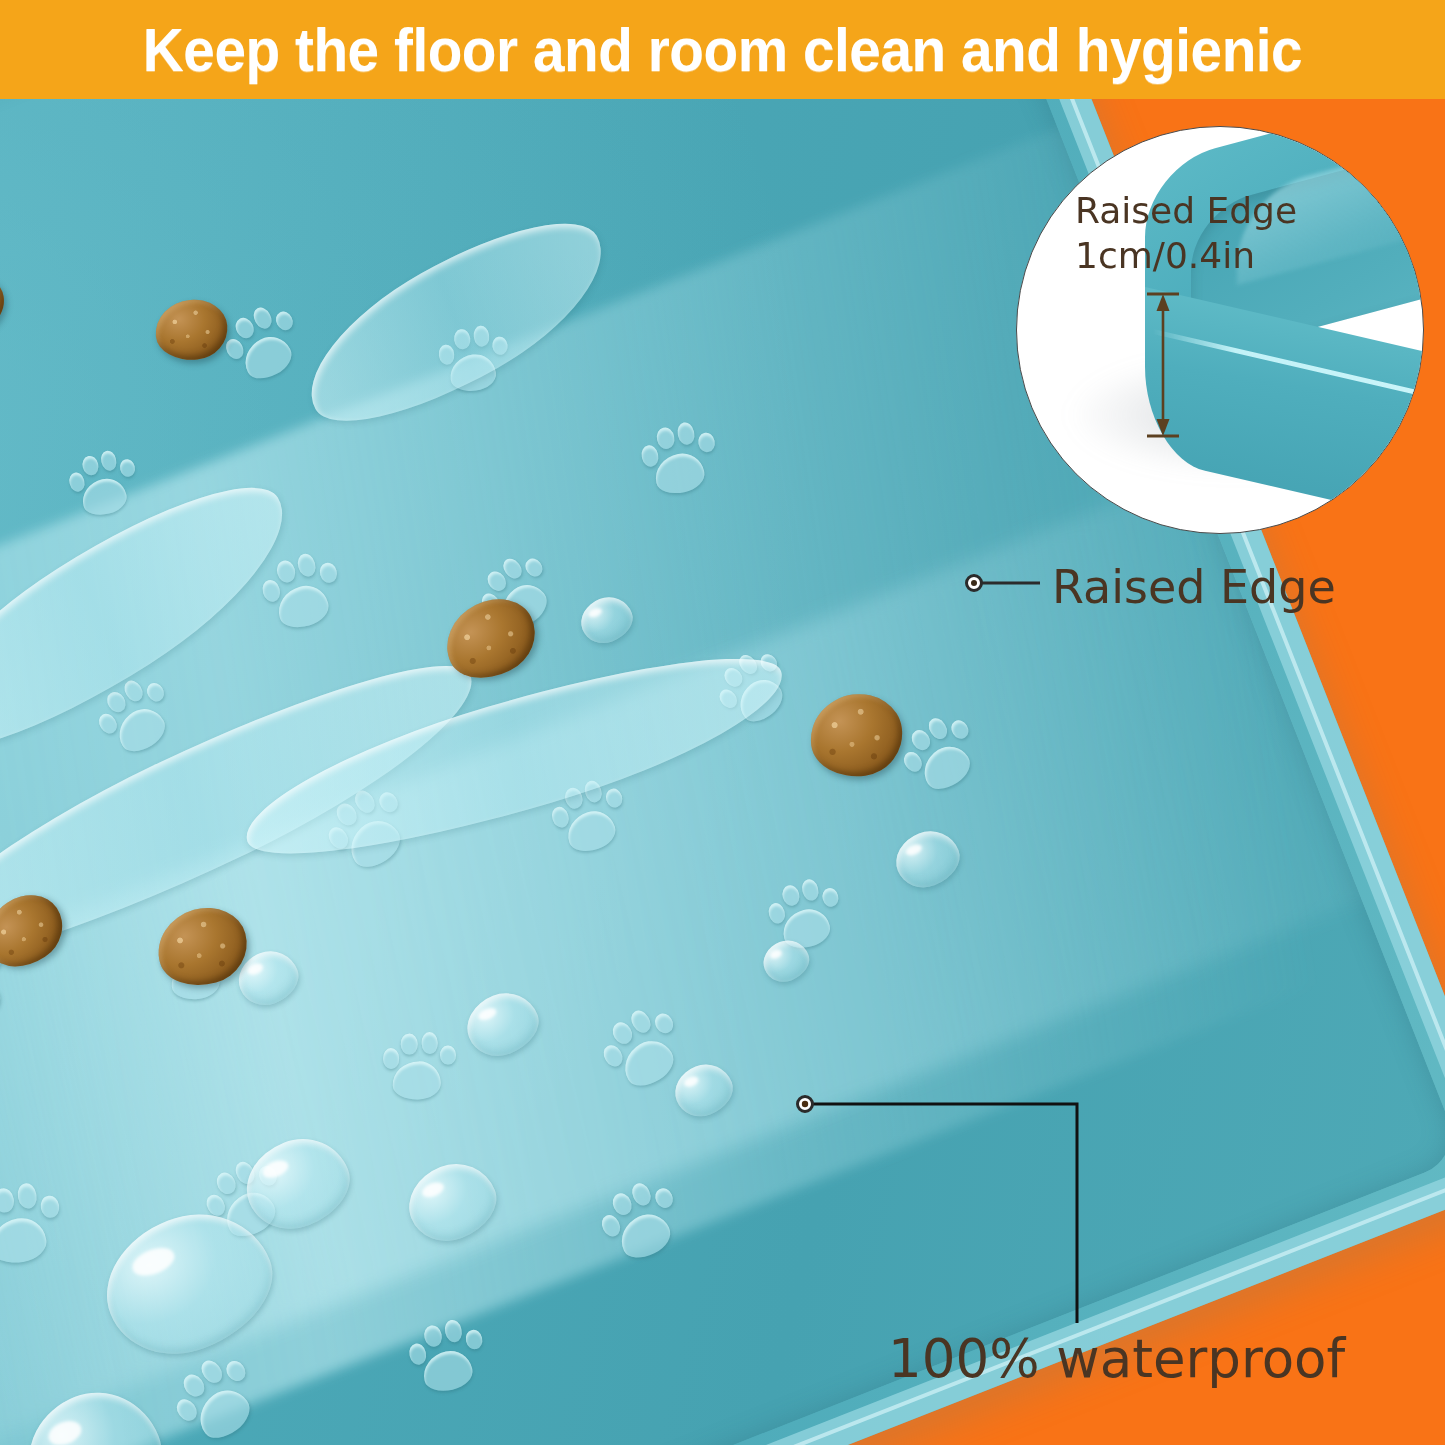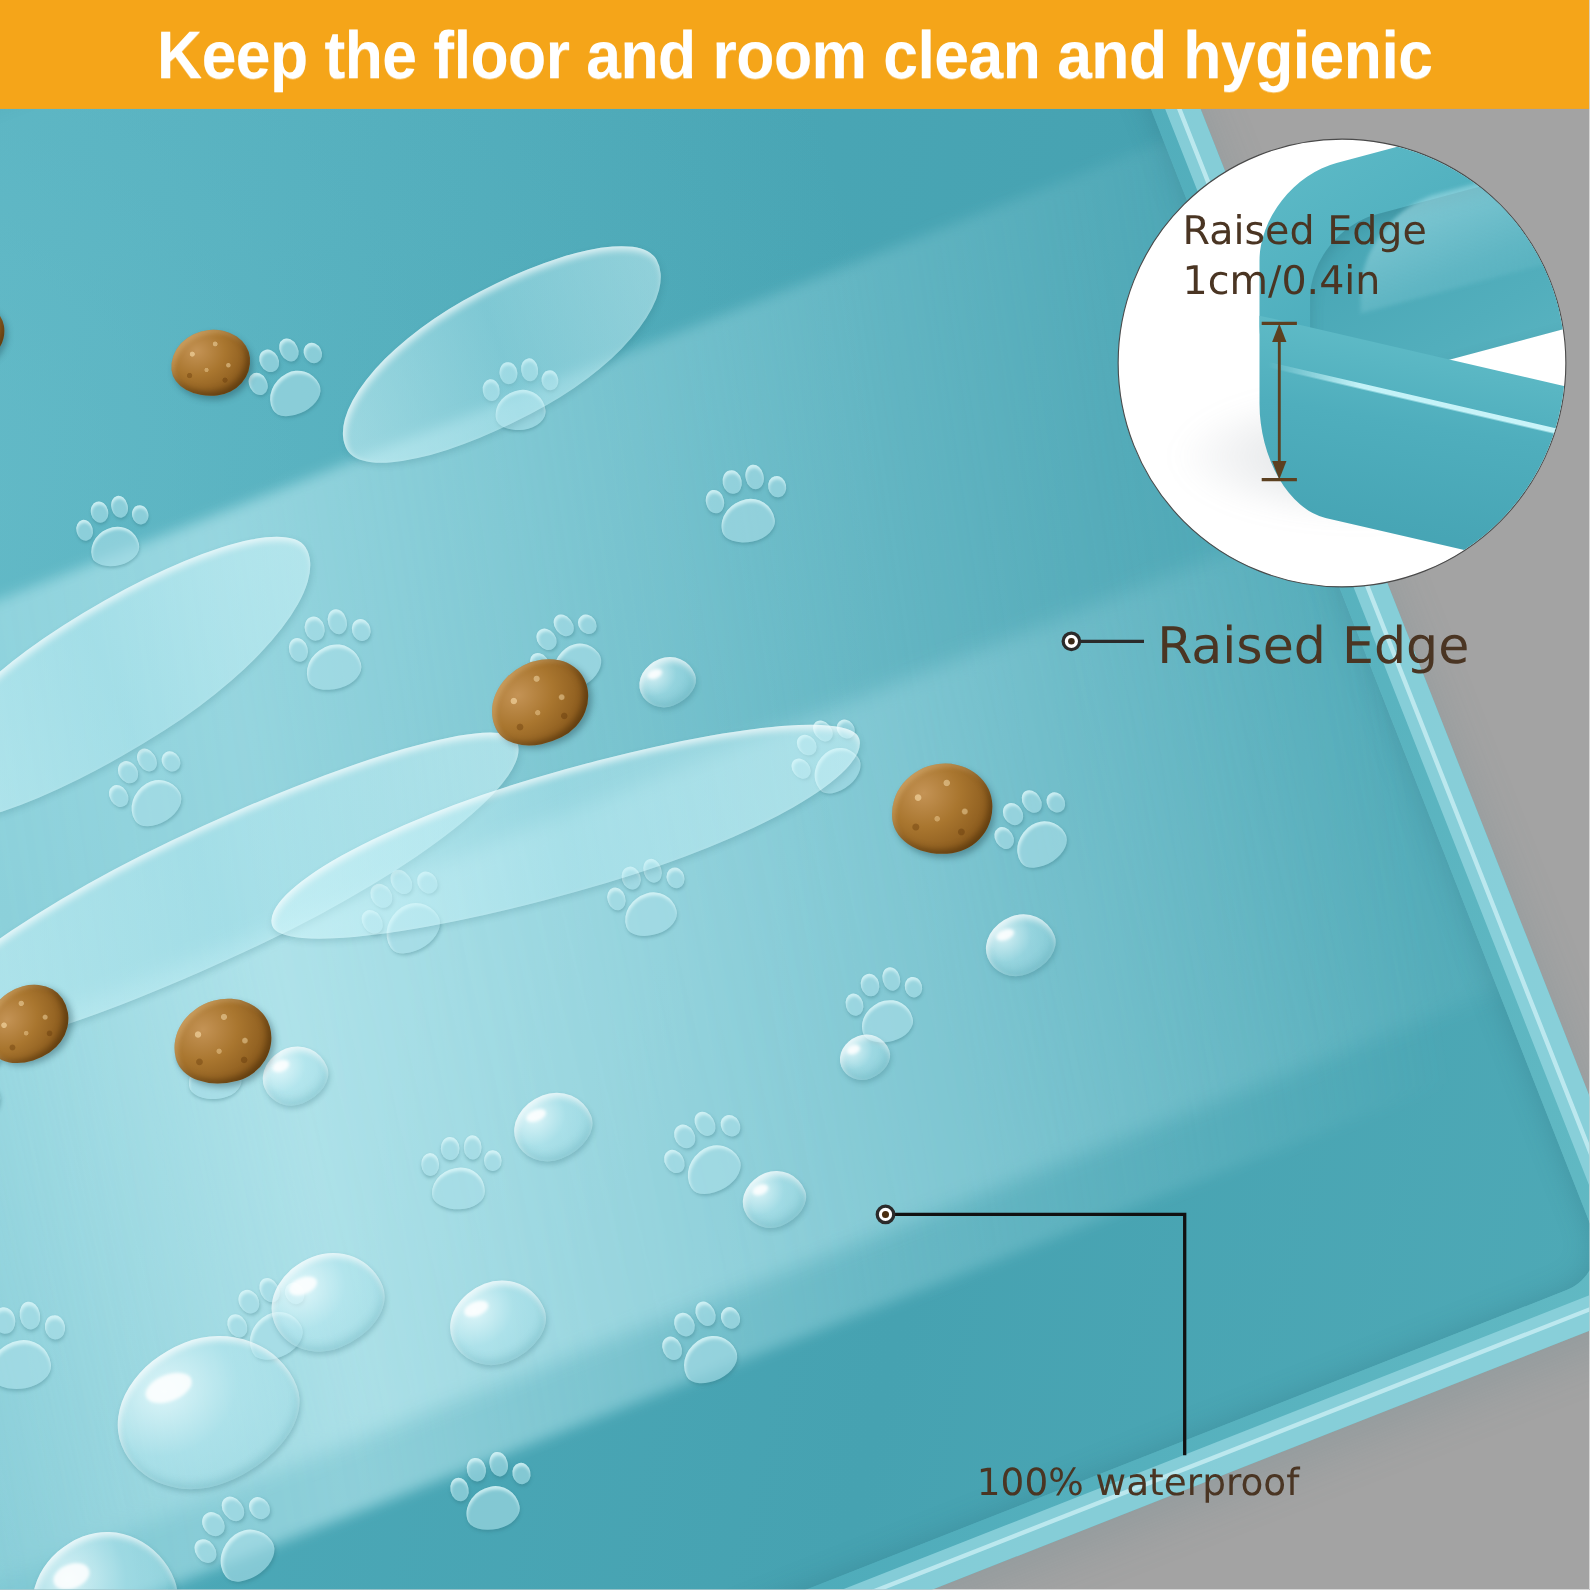--- a/index.html
+++ b/index.html
@@ -7,21 +7,21 @@
     padding: 0;
     background: #ffffff;
   }
   body {
     font-family: "Liberation Sans", sans-serif;
   }
   #stage {
     position: relative;
     width: 1445px;
     height: 1445px;
-    background: #a3a3a3;
+    background: #f97316;
     overflow: hidden;
   }
 
   
   .banner {
     position: absolute;
     left: 0;
     top: 0;
     width: 1445px;
     height: 99px;
@@ -312,21 +312,21 @@
     z-index: 75;
   }
   .lbl-raised-edge {
     left: 1052px;
     top: 560px;
     font-size: 46px;
   }
   .lbl-waterproof {
     left: 888px;
     top: 1328px;
-    font-size: 34px;
+    font-size: 53px;
   }
 </style>
 </head>
 <body>
 
 <div id="stage">
 
   <div class="mat-wrap">
     <div class="mat-shape">
       <div class="mat-rim"></div>

